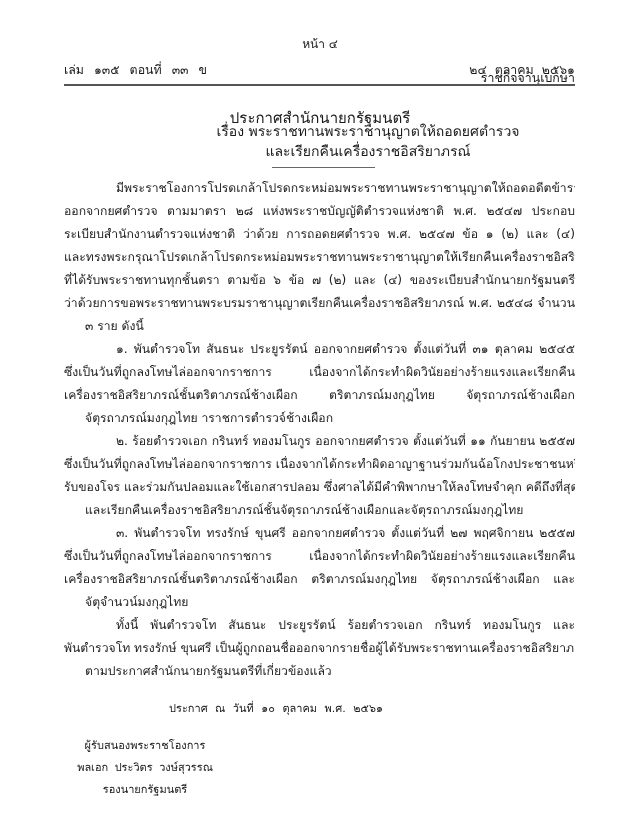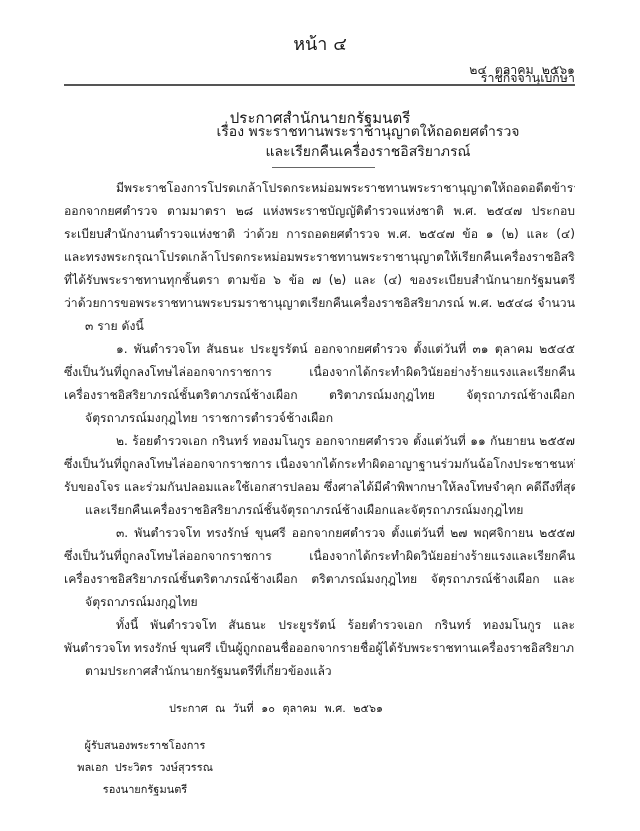--- a/index.html
+++ b/index.html
@@ -18,23 +18,24 @@
   .hdr-mid { position: absolute; left: 0; width: 511px; text-align: right; top: 8px; }
   .hdr-right { position: absolute; right: 0; top: 0; word-spacing: 4px; }
   .title { font-size: 15px; top: 106px; }
   .subject { font-size: 14px; padding-left: 48px; }
 </style>
 </head>
 <body>
 
 <div>
 
-  <div class="abs t center" style="top:36px;font-size:18px;">หน้า ๔</div>
+  <div class="abs t center" style="top:36px;font-size:12px;">หน้า ๔</div>
 
   <div class="hdr-row">
+    <span class="hdr-left">เล่ม ๑๓๕ ตอนที่ ๓๓ ข</span>
     <span class="hdr-mid">ราชกิจจานุเบกษา</span>
     <span class="hdr-right">๒๔ ตุลาคม ๒๕๖๑</span>
   </div>
   <div class="hr-top"></div>
 
   <div class="abs center title">ประกาศสำนักนายกรัฐมนตรี</div>
   <div class="abs center subject" style="top:120px;">เรื่อง  พระราชทานพระราชานุญาตให้ถอดยศตำรวจ</div>
   <div class="abs center subject" style="top:140px;">และเรียกคืนเครื่องราชอิสริยาภรณ์</div>
   <div class="hr-short"></div>
 
@@ -59,21 +60,21 @@
     <div class="just" style="top:433px;left:116px;width:459px;">๒. ร้อยตำรวจเอก กรินทร์ ทองมโนกูร ออกจากยศตำรวจ ตั้งแต่วันที่ ๑๑ กันยายน ๒๕๕๗</div>
     <div class="just" style="top:456px;">ซึ่งเป็นวันที่ถูกลงโทษไล่ออกจากราชการ เนื่องจากได้กระทำผิดอาญาฐานร่วมกันฉ้อโกงประชาชนหรือ</div>
     <div class="just" style="top:479px;">รับของโจร และร่วมกันปลอมและใช้เอกสารปลอม ซึ่งศาลได้มีคำพิพากษาให้ลงโทษจำคุก คดีถึงที่สุด</div>
     <div class="just last" style="top:502px;">และเรียกคืนเครื่องราชอิสริยาภรณ์ชั้นจัตุรถาภรณ์ช้างเผือกและจัตุรถาภรณ์มงกุฎไทย</div>
   </div>
 
   <div>
     <div class="just" style="top:525px;left:116px;width:459px;">๓. พันตำรวจโท ทรงรักษ์ ขุนศรี ออกจากยศตำรวจ ตั้งแต่วันที่ ๒๗ พฤศจิกายน ๒๕๕๗</div>
     <div class="just" style="top:548px;">ซึ่งเป็นวันที่ถูกลงโทษไล่ออกจากราชการ เนื่องจากได้กระทำผิดวินัยอย่างร้ายแรงและเรียกคืน</div>
     <div class="just" style="top:571px;">เครื่องราชอิสริยาภรณ์ชั้นตริตาภรณ์ช้างเผือก ตริตาภรณ์มงกุฎไทย จัตุรถาภรณ์ช้างเผือก และ</div>
-    <div class="just last" style="top:594px;">จัตุรถาภรณ์มงกุฎไทย</div>
+    <div class="just last" style="top:594px;">จัตุจำนวน์มงกุฎไทย</div>
   </div>
 
   <div>
     <div class="just" style="top:617px;left:116px;width:459px;">ทั้งนี้ พันตำรวจโท สันธนะ ประยูรรัตน์ ร้อยตำรวจเอก กรินทร์ ทองมโนกูร และ</div>
     <div class="just" style="top:640px;">พันตำรวจโท ทรงรักษ์ ขุนศรี เป็นผู้ถูกถอนชื่อออกจากรายชื่อผู้ได้รับพระราชทานเครื่องราชอิสริยาภรณ์</div>
     <div class="just last" style="top:663px;">ตามประกาศสำนักนายกรัฐมนตรีที่เกี่ยวข้องแล้ว</div>
   </div>
 
   <div class="abs t" style="top:701px;left:169px;word-spacing:4px;">ประกาศ ณ วันที่ ๑๐ ตุลาคม พ.ศ. ๒๕๖๑</div>
 

